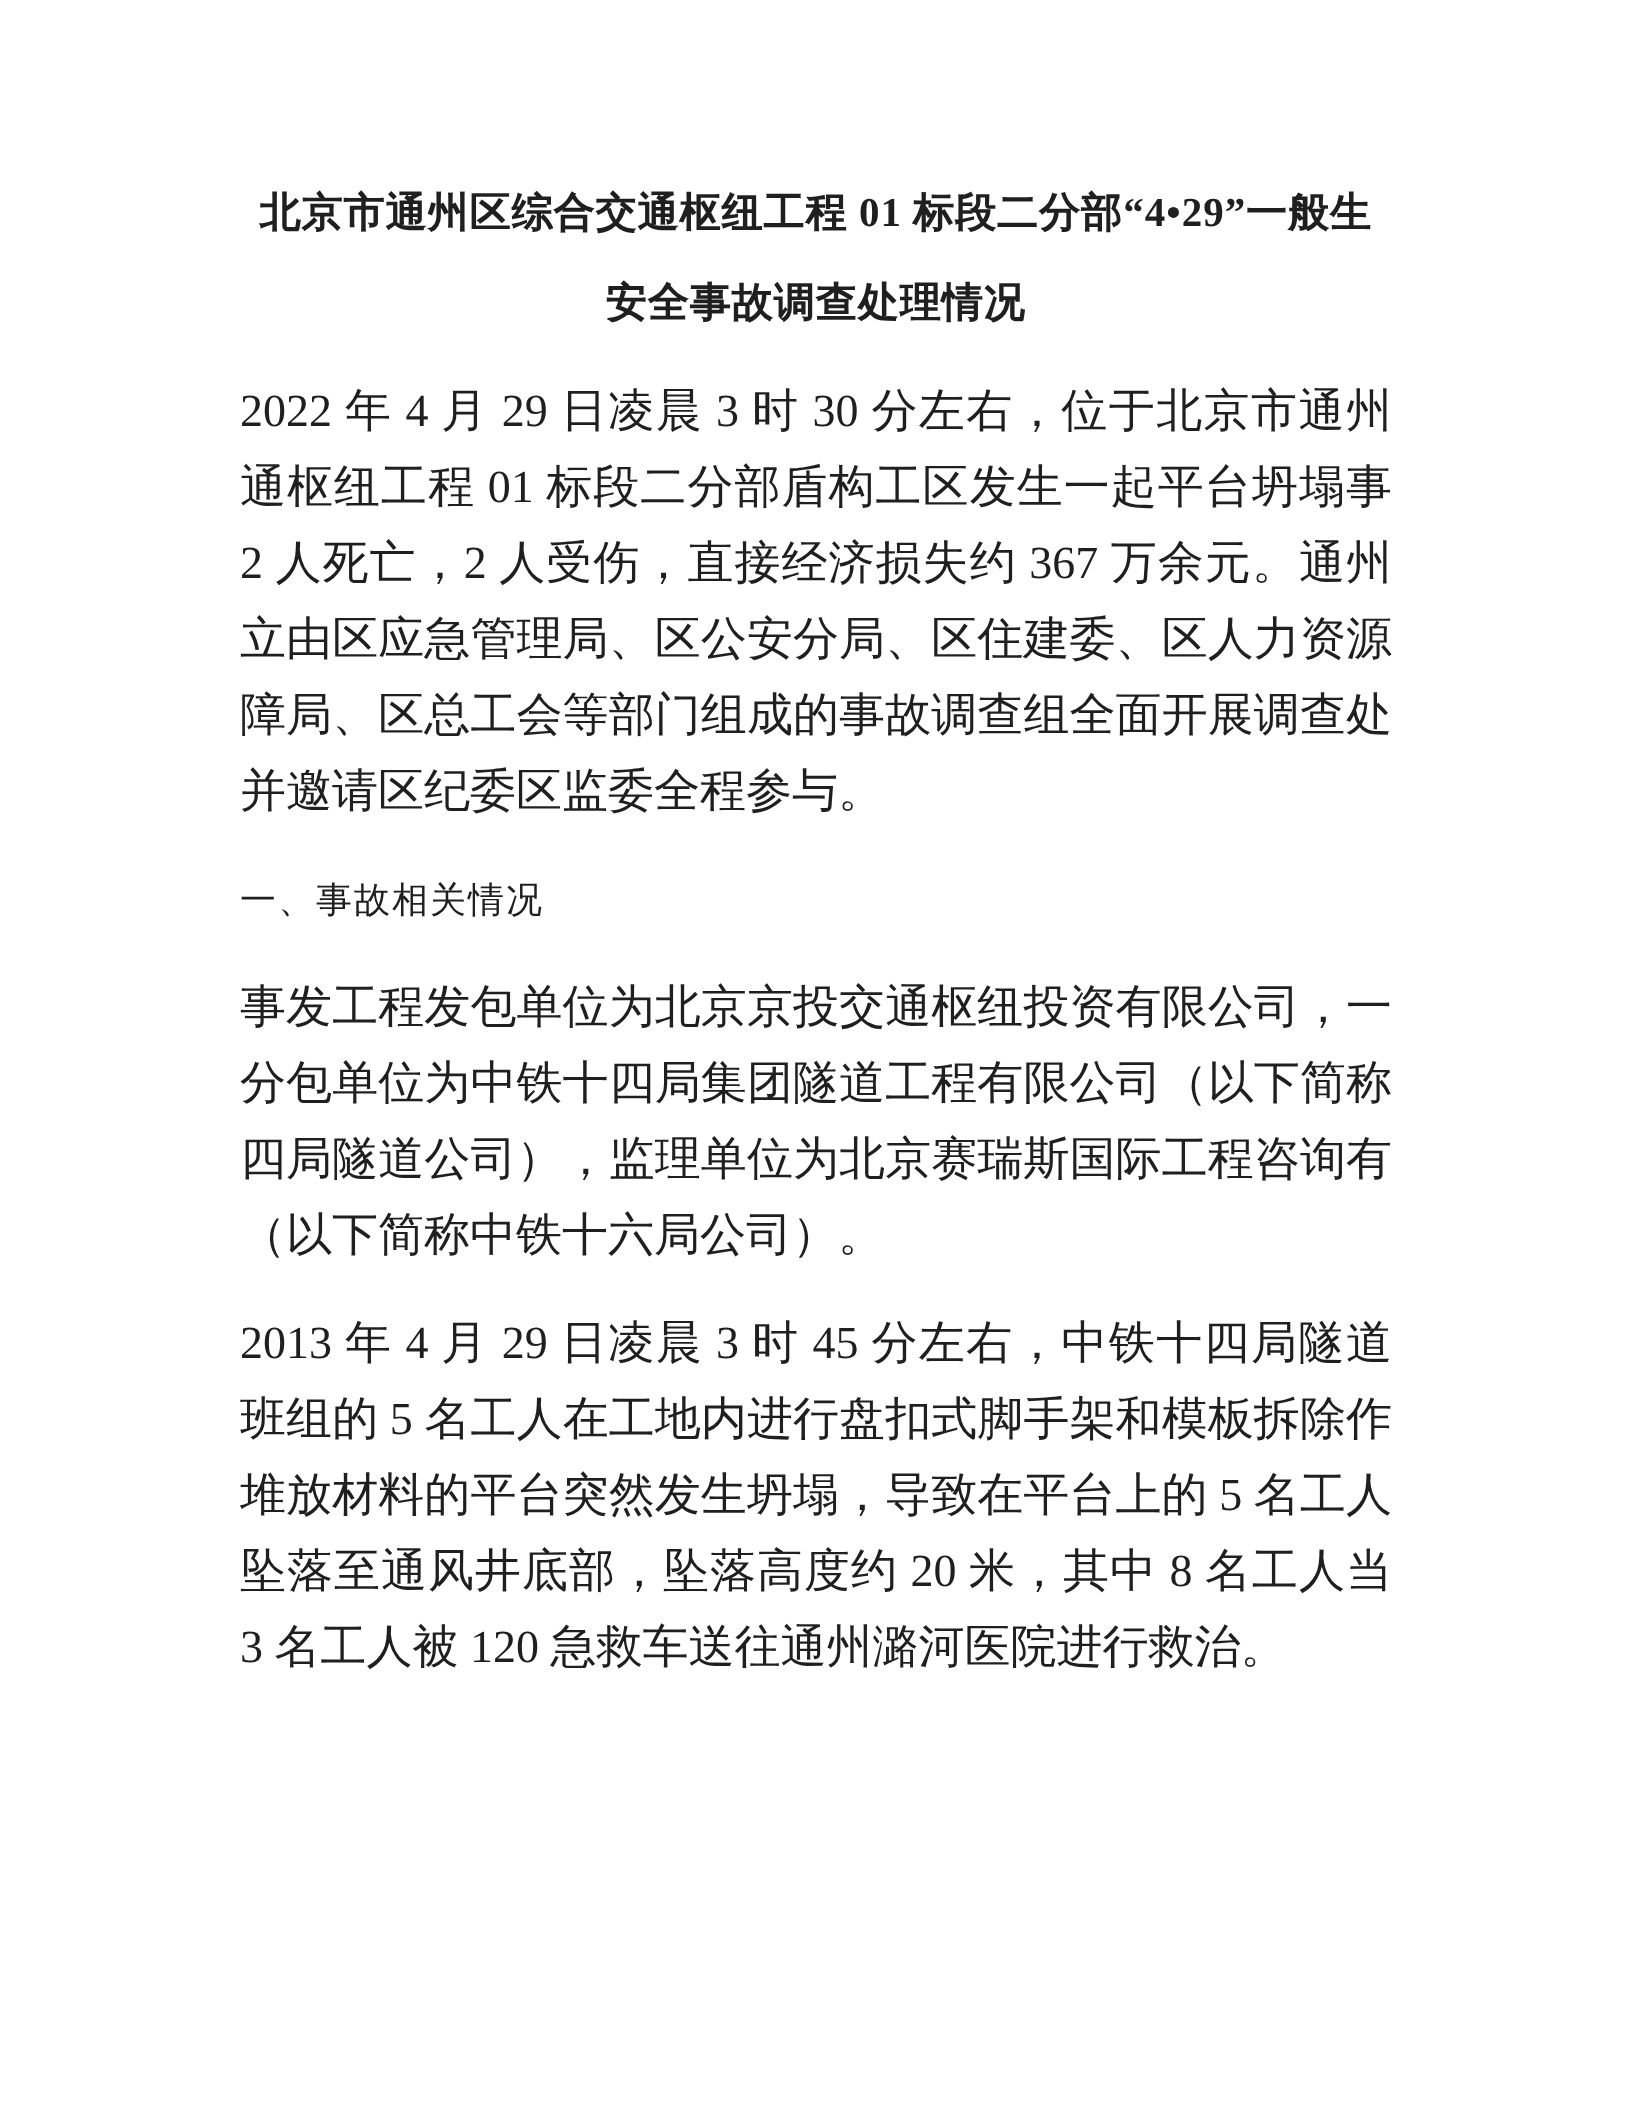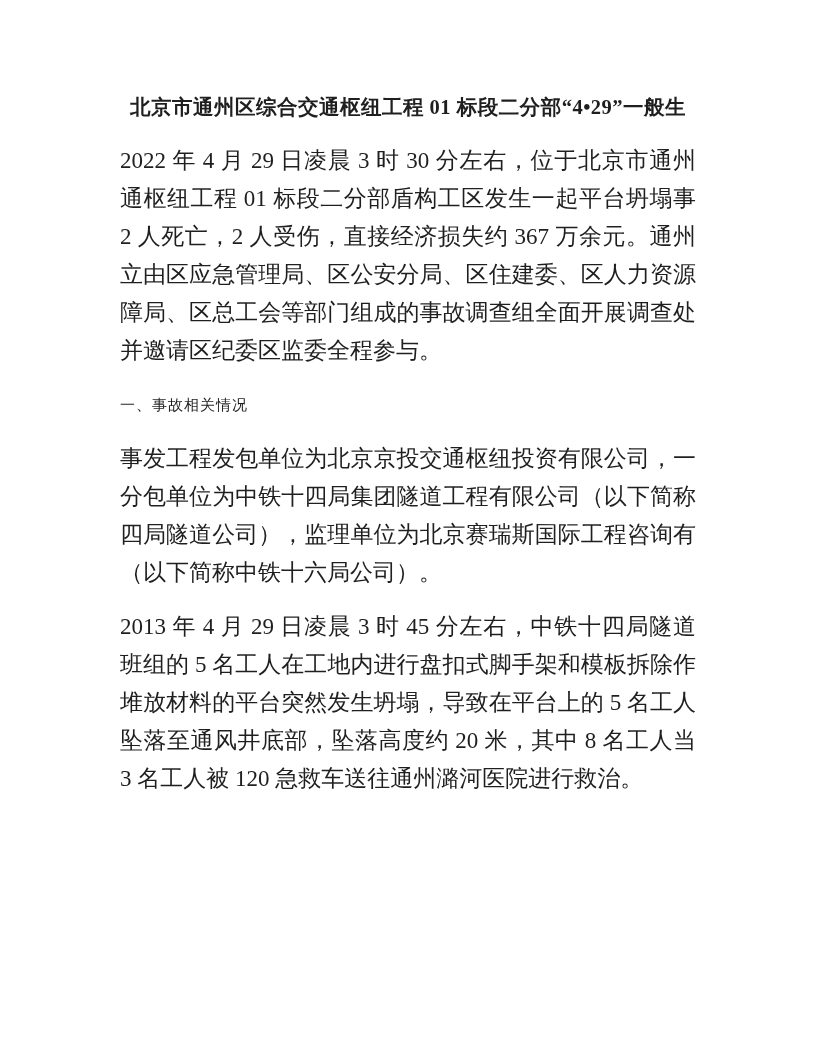--- a/index.html
+++ b/index.html
@@ -45,35 +45,36 @@
     overflow: hidden;
     text-align: left;
     white-space: normal;
   }
   .line.fill {
     text-align: justify;
     text-align-last: justify;
   }
   .heading {
     margin: 0 0 16px 0;
-    font-size: 15px;
+    font-size: 18px;
     font-weight: 400;
     line-height: 38px;
     height: 38px;
     overflow: hidden;
     letter-spacing: 1px;
   }
 </style>
 </head>
 <body>
 
 <div class="page">
 
   <h1 class="doc-title">
     <span class="title-line">北京市通州区综合交通枢纽工程 01 标段二分部“4•29”一般生产</span>
+    <span class="title-line">安全事故调查处理情况</span>
   </h1>
 
   <div class="block">
     <span class="line fill">2022 年 4 月 29 日凌晨 3 时 30 分左右，位于北京市通州区综合交</span>
     <span class="line fill">通枢纽工程 01 标段二分部盾构工区发生一起平台坍塌事故，造成</span>
     <span class="line fill">2 人死亡，2 人受伤，直接经济损失约 367 万余元。通州区政府成</span>
     <span class="line fill">立由区应急管理局、区公安分局、区住建委、区人力资源社会保</span>
     <span class="line fill">障局、区总工会等部门组成的事故调查组全面开展调查处理工作，</span>
     <span class="line">并邀请区纪委区监委全程参与。</span>
   </div>

